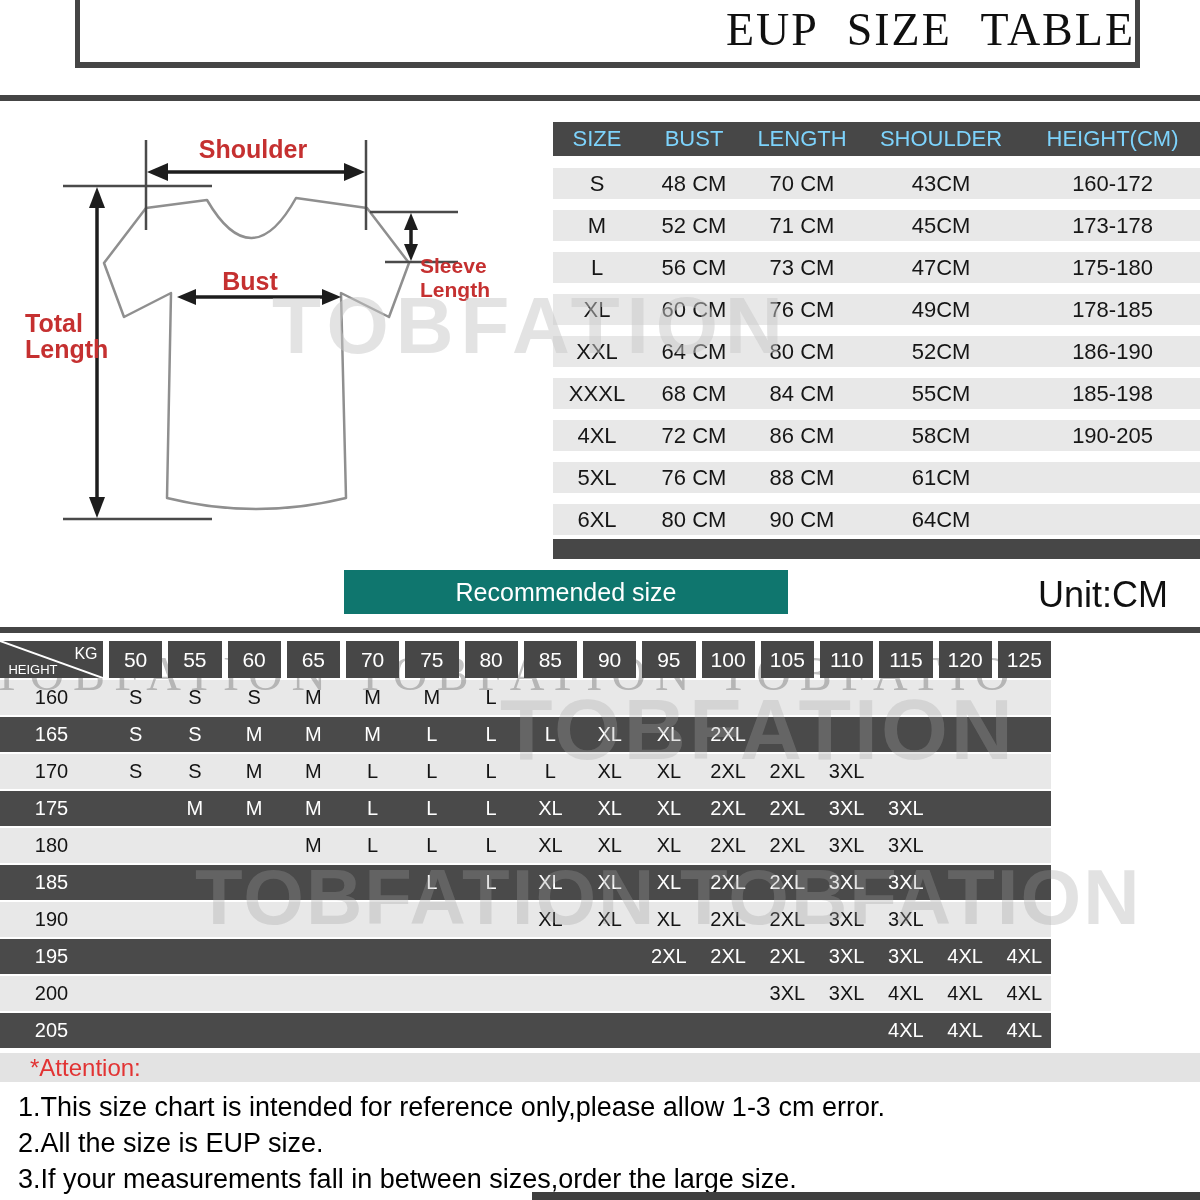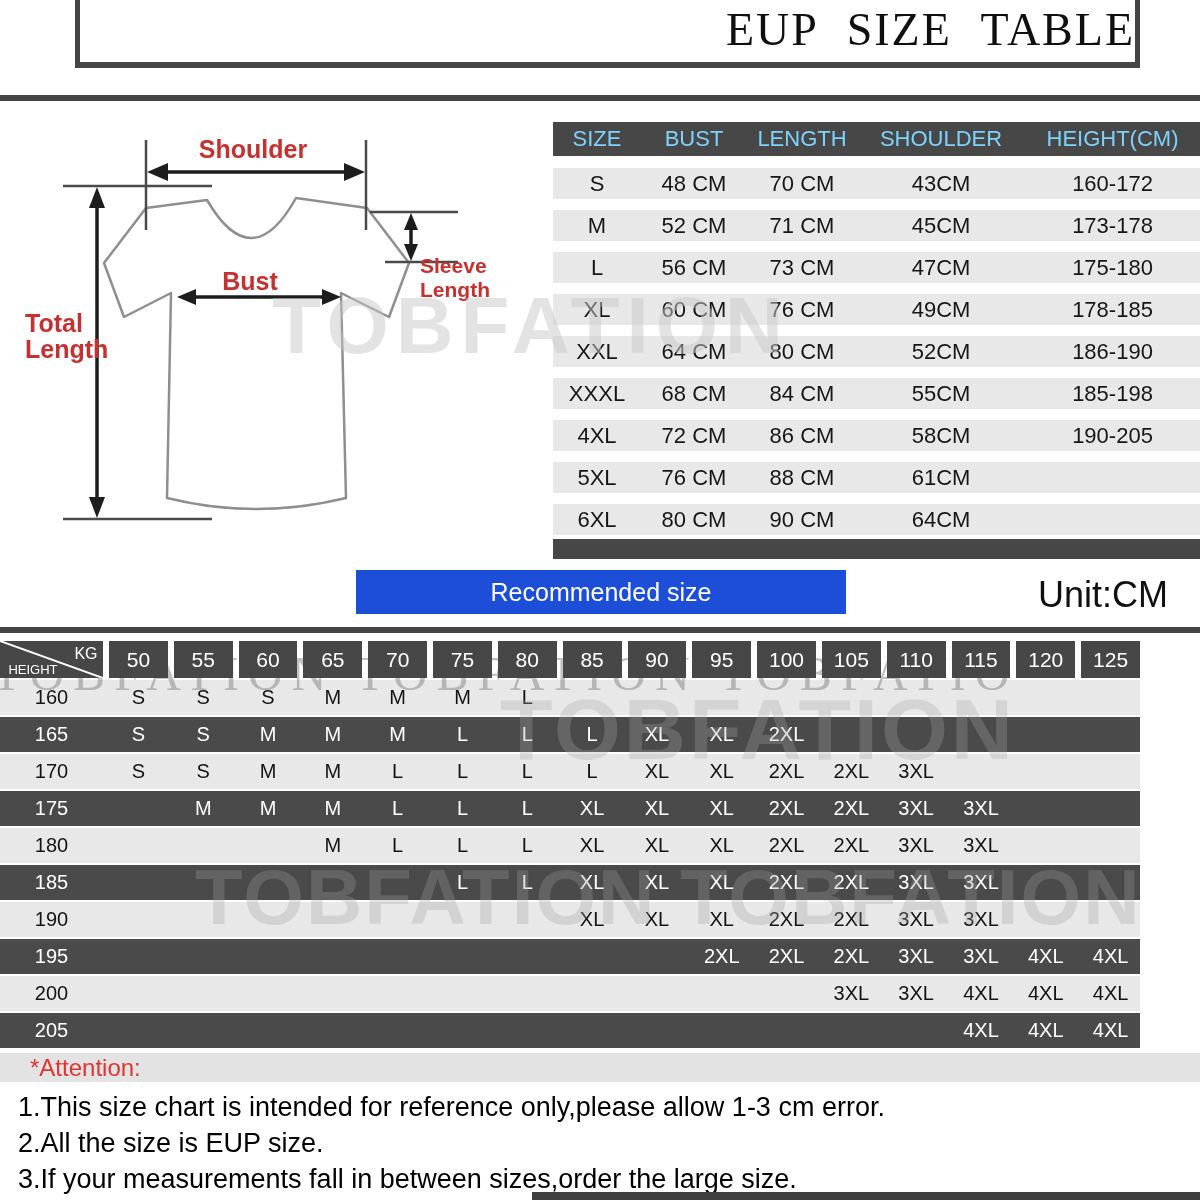--- a/index.html
+++ b/index.html
@@ -31,28 +31,28 @@
   .size-table { position:absolute; left:553px; top:122px; width:647px; }
   .st-grid { display:grid; grid-template-columns:88px 106px 110px 168px 175px; }
   .st-header { height:34px; background:#474747; color:#7dd3fc; font-size:22px; }
   .st-header > div, .st-row > div { display:flex; align-items:center; justify-content:center; }
   .st-row { height:31px; background:#e8e8e8; margin-top:11px; font-size:22px; color:#161616; }
   .st-row:first-of-type { margin-top:12px; }
   .st-bottom { height:20px; margin-top:4px; background:#474747; }
 
   
   .rec-bar {
-    position:absolute; left:356px; top:570px; width:490px; height:44px; background:#1d4ed8;
+    position:absolute; left:344px; top:570px; width:444px; height:44px; background:#0f766e;
     display:flex; align-items:center; justify-content:center;
     color:#ffffff; font-size:25px;
   }
   .unit-label { position:absolute; top:574px; right:32px; font-size:36px; color:#101010; }
 
   
-  .matrix { position:absolute; left:0; top:641px; width:1140px; }
+  .matrix { position:absolute; left:0; top:641px; width:1051px; }
   .m-grid { display:grid; grid-template-columns:103px repeat(16, 1fr); column-gap:6px; }
   .m-header { position:relative; z-index:2; }
   .m-header > div {
     height:37px; background:#474747; color:#ffffff; font-size:21px;
     display:flex; align-items:center; justify-content:center;
   }
   .m-header .corner { padding:0; }
   .m-row { height:35px; margin-top:2px; font-size:20px; }
   .m-header { margin-bottom:1px; }
   .m-row > div { display:flex; align-items:center; justify-content:center; }

